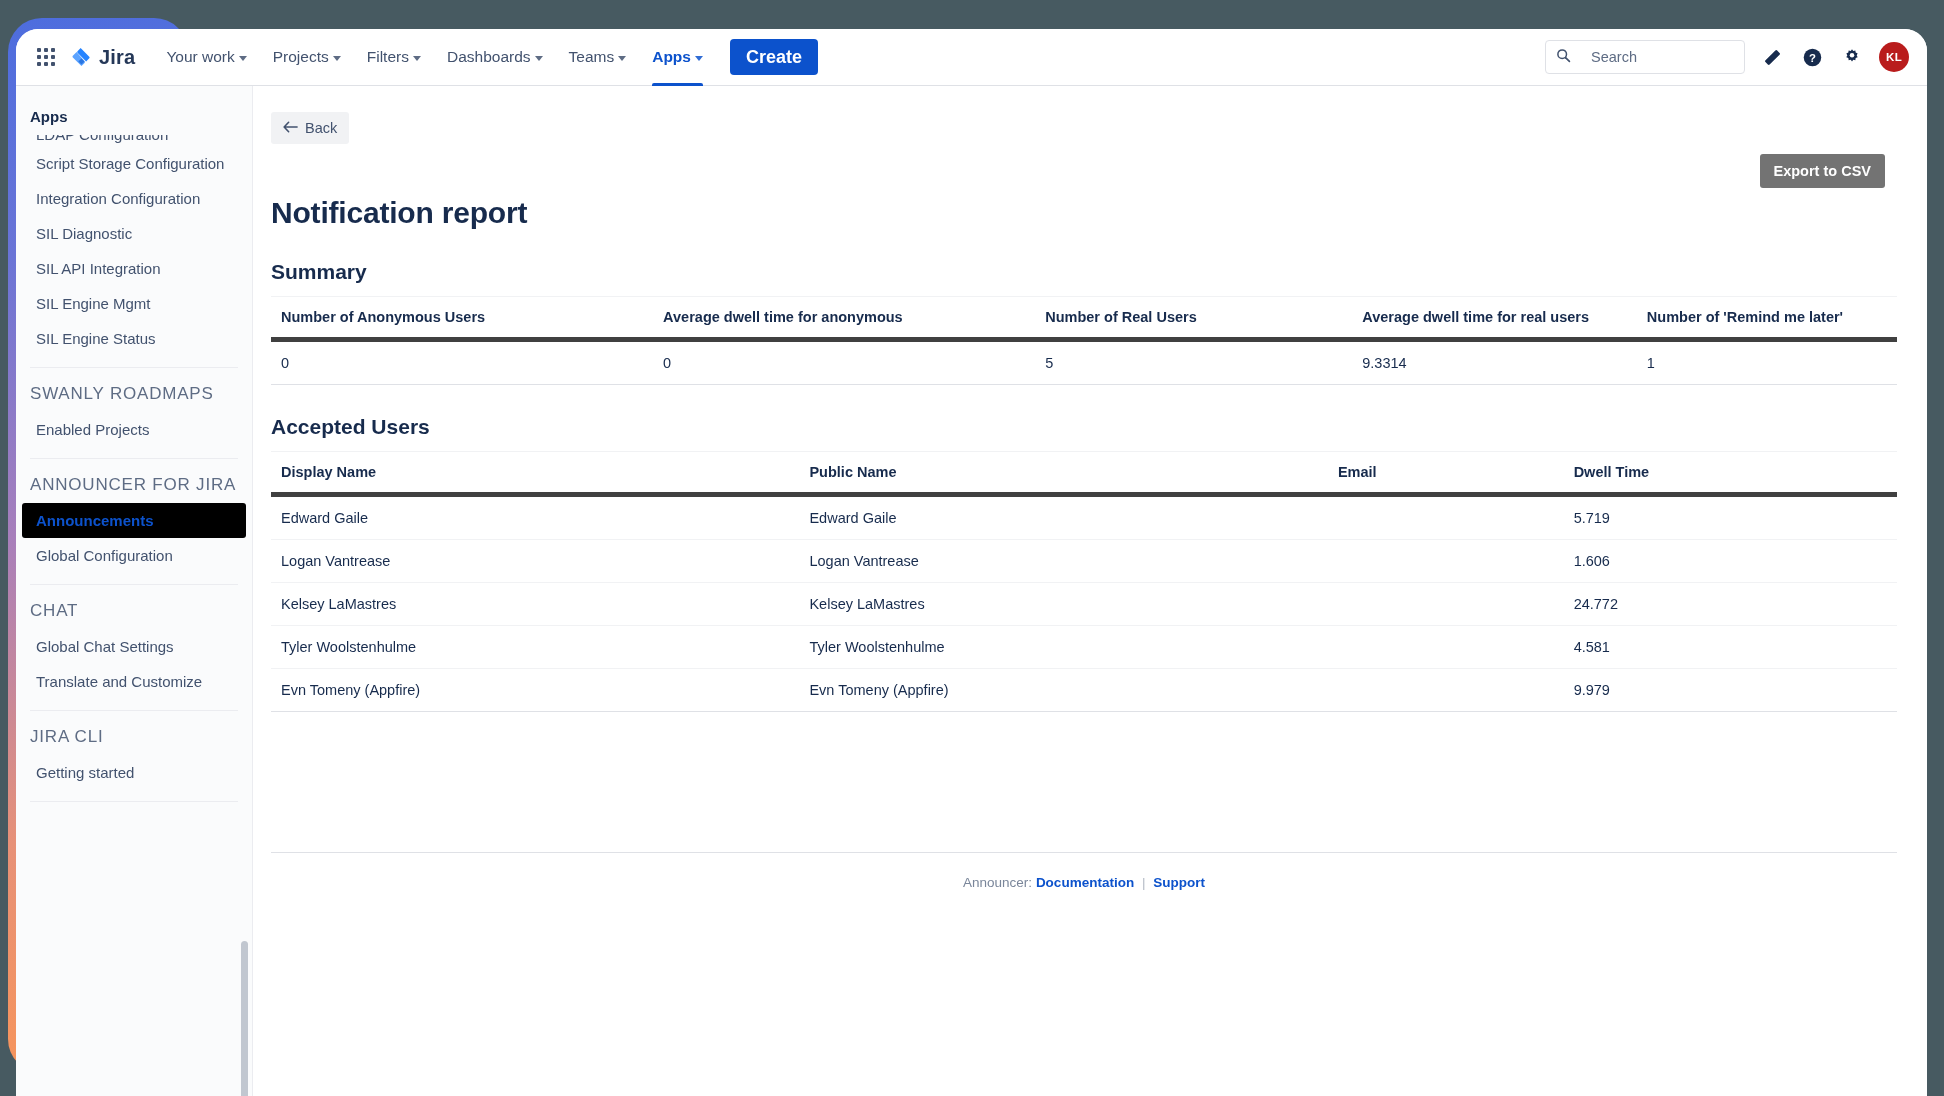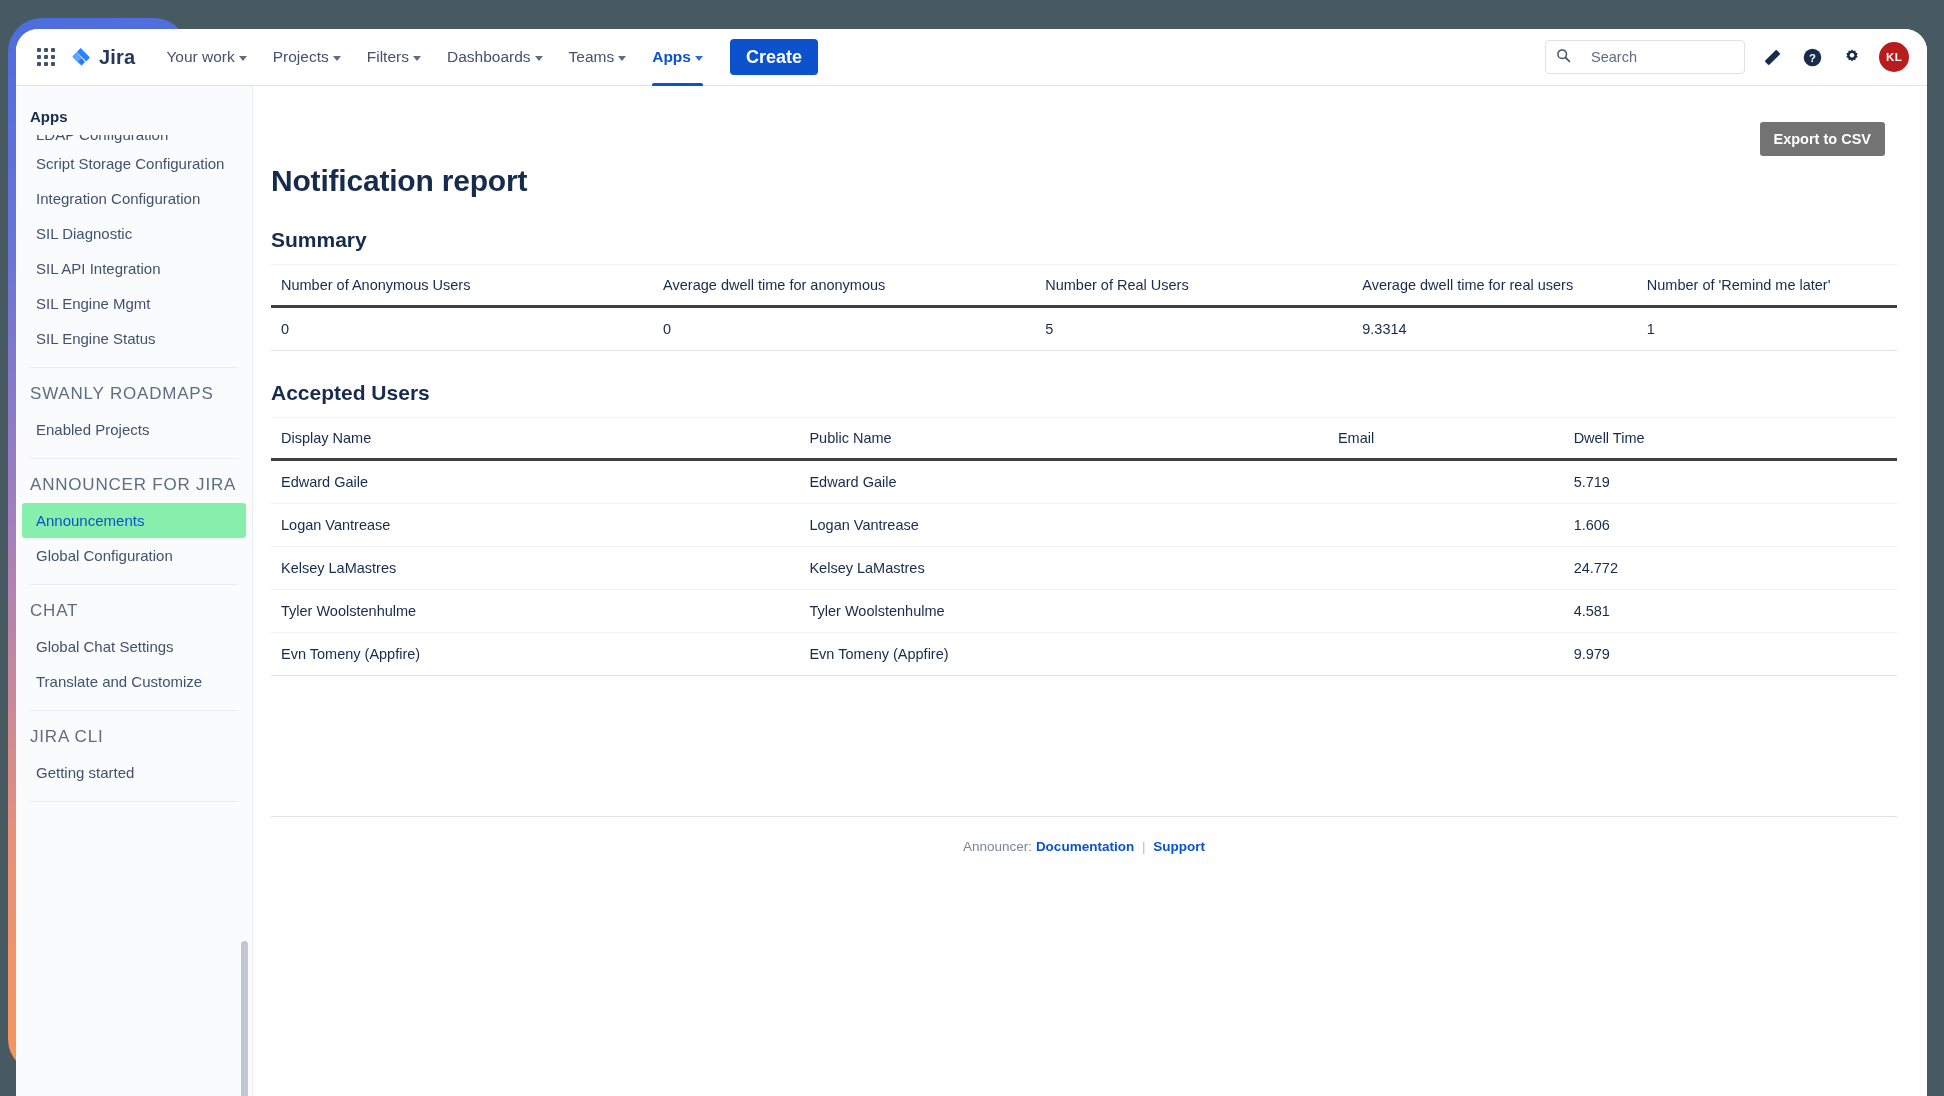--- a/index.html
+++ b/index.html
@@ -172,23 +172,23 @@
     margin: 0 6px;
   }
   .side-link.clipped {
     padding-top: 0;
     height: 11px;
     line-height: 0px;
     overflow: hidden;
     color: #42526e;
   }
   .side-link.active {
-    background: #86efac;
+    background: #000000;
     color: #0c52cc;
-    font-weight: 400;
+    font-weight: 700;
   }
   .side-divider {
     height: 1px; background: #ebecf0;
     margin: 11px 14px 0 14px;
   }
   .sb-track {
     position: absolute;
     right: 4px; top: 855px;
     width: 7px; height: 195px;
     background: #c1c7d0;
@@ -236,23 +236,23 @@
     margin-top: 30px; margin-bottom: 12px;
   }
 
   table.rpt {
     width: 100%;
     border-collapse: collapse;
     table-layout: fixed;
   }
   table.rpt th {
     text-align: left;
-    font-size: 14.5px; font-weight: 400; color: #172b4d;
+    font-size: 14.5px; font-weight: 700; color: #172b4d;
     padding: 12px 10px;
-    border-bottom: 3px solid #404040;
+    border-bottom: 5px solid #404040;
     border-top: 1px solid #f1f2f4;
     white-space: nowrap;
     overflow: hidden;
     text-overflow: ellipsis;
   }
   table.rpt td {
     font-size: 14.5px; color: #172b4d;
     padding: 13px 10px;
     border-bottom: 1px solid #f1f2f4;
     white-space: nowrap;
@@ -433,20 +433,30 @@
         <div class="side-divider"></div>
 
       </div>
 
       <div class="sb-track"></div>
     </div>
 
     <div class="main">
       <div class="content-pad">
 
+        <div class="topline">
+          <button class="back-btn">
+            <span>
+              <svg width="15" height="12" viewBox="0 0 16 12">
+                <path d="M6 1 1.2 6 6 11M1.5 6H15" fill="none" stroke="#42526e" stroke-width="1.7" stroke-linecap="round" stroke-linejoin="round"></path>
+              </svg>
+            </span>
+            <span>Back</span>
+          </button>
+        </div>
 
         <div class="export-row">
           <button class="export-btn">Export to CSV</button>
         </div>
 
         <h1 class="page-title">Notification report</h1>
 
         <h2 class="section-h">Summary</h2>
 
         <table class="rpt">

